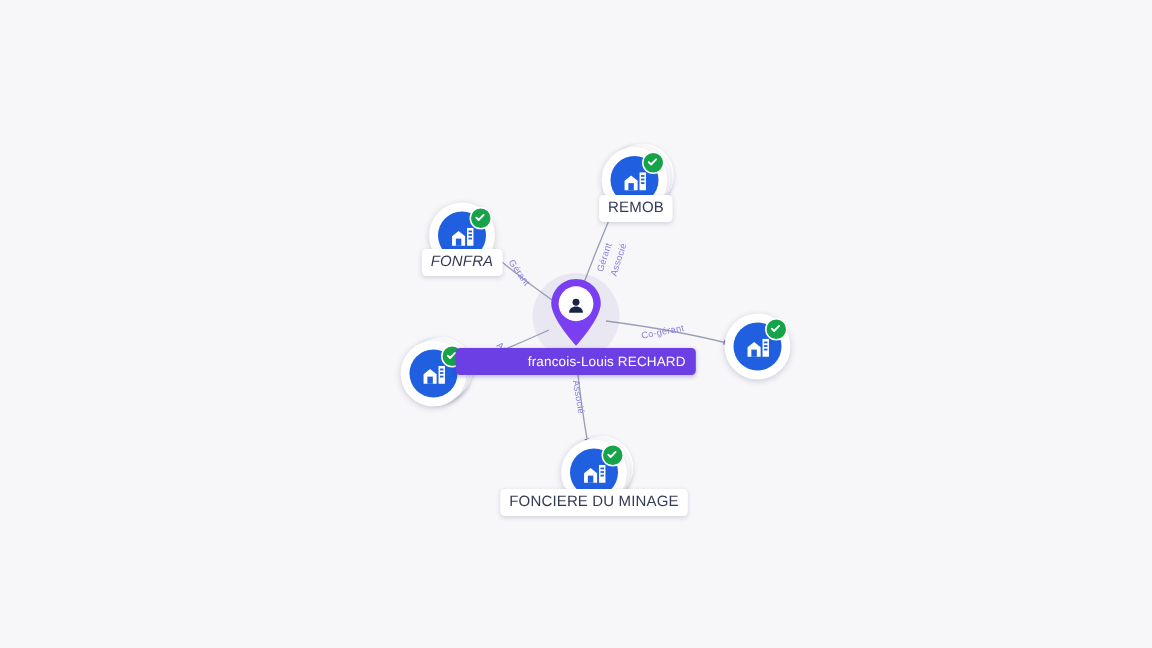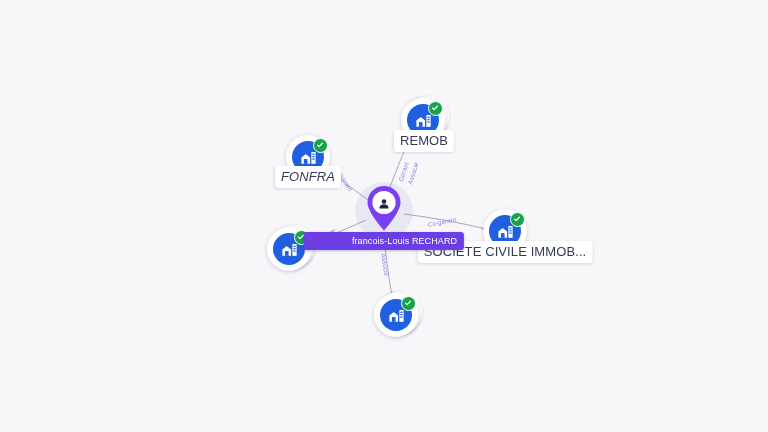--- a/index.html
+++ b/index.html
@@ -144,21 +144,21 @@
   .node-label {
     position: absolute;
     transform: translateX(-50%);
     white-space: nowrap;
     border-radius: 3px;
     font-family: "Liberation Sans", sans-serif;
   }
   .node-label.company {
     background: #ffffff;
     color: #333a55;
-    font-size: 13px;
+    font-size: 10px;
     padding: 3px 6px 3.5px 6px;
     box-shadow: 0 1px 3px rgba(40, 40, 90, .17);
     letter-spacing: .1px;
   }
   .node-label.person {
     background: #6c3fe4;
     color: #ffffff;
     font-size: 9px;
     padding: 3.5px 7px 4px 7px;
     box-shadow: 0 1px 3px rgba(60, 40, 140, .30);
@@ -257,21 +257,20 @@
           <rect x="16.8" y="13.2" width="3" height="1.5" fill="#1f5fe0"></rect>
         </svg>
       </div>
       <div class="verified-badge">
         <svg width="8" height="8" viewBox="0 0 12 12">
           <path d="M2.3 6.2 L4.6 8.5 L9.6 3.4" stroke="#ffffff" stroke-width="1.9" fill="none" stroke-linecap="round" stroke-linejoin="round"></path>
         </svg>
       </div>
     </div>
   </div>
-  <div class="node-label company" style="left:505px; top:241px;">SOCIETE CIVILE IMMOB...</div>
 
   <div class="node" style="left:289px; top:249px;">
     <div class="company-node">
       <div class="card-stack s2"></div>
       <div class="card-stack s1"></div>
       <div class="card-front"></div>
       <div class="biz-disc">
         <svg width="19" height="19" viewBox="0 0 24 24">
           <path d="M3 20 L3 12 L8.5 7.5 L14 12 L14 20 Z" fill="#ffffff"></path>
           <rect x="6.2" y="14" width="4.6" height="6" fill="#1f5fe0"></rect>
@@ -304,20 +303,21 @@
           <rect x="16.8" y="13.2" width="3" height="1.5" fill="#1f5fe0"></rect>
         </svg>
       </div>
       <div class="verified-badge">
         <svg width="8" height="8" viewBox="0 0 12 12">
           <path d="M2.3 6.2 L4.6 8.5 L9.6 3.4" stroke="#ffffff" stroke-width="1.9" fill="none" stroke-linecap="round" stroke-linejoin="round"></path>
         </svg>
       </div>
     </div>
   </div>
+  <div class="node-label company" style="left:396px; top:326px;">FONCIERE DU MINAGE</div>
 
   <div class="node" style="left:384px; top:210px;">
     <div class="person-node">
       <div class="pin-halo"></div>
       <svg class="pin-shape" viewBox="0 0 38 46">
         <path d="M19 45.5 C19 45.5 35.5 27.5 35.5 17.5 C35.5 8.4 28.1 1 19 1 C9.9 1 2.5 8.4 2.5 17.5 C2.5 27.5 19 45.5 19 45.5 Z" fill="#7a3ff0"></path>
         <circle cx="19" cy="17.5" r="11.6" fill="#ffffff"></circle>
       </svg>
       <div class="pin-inner-icon">
         <svg width="14" height="14" viewBox="0 0 20 20">

